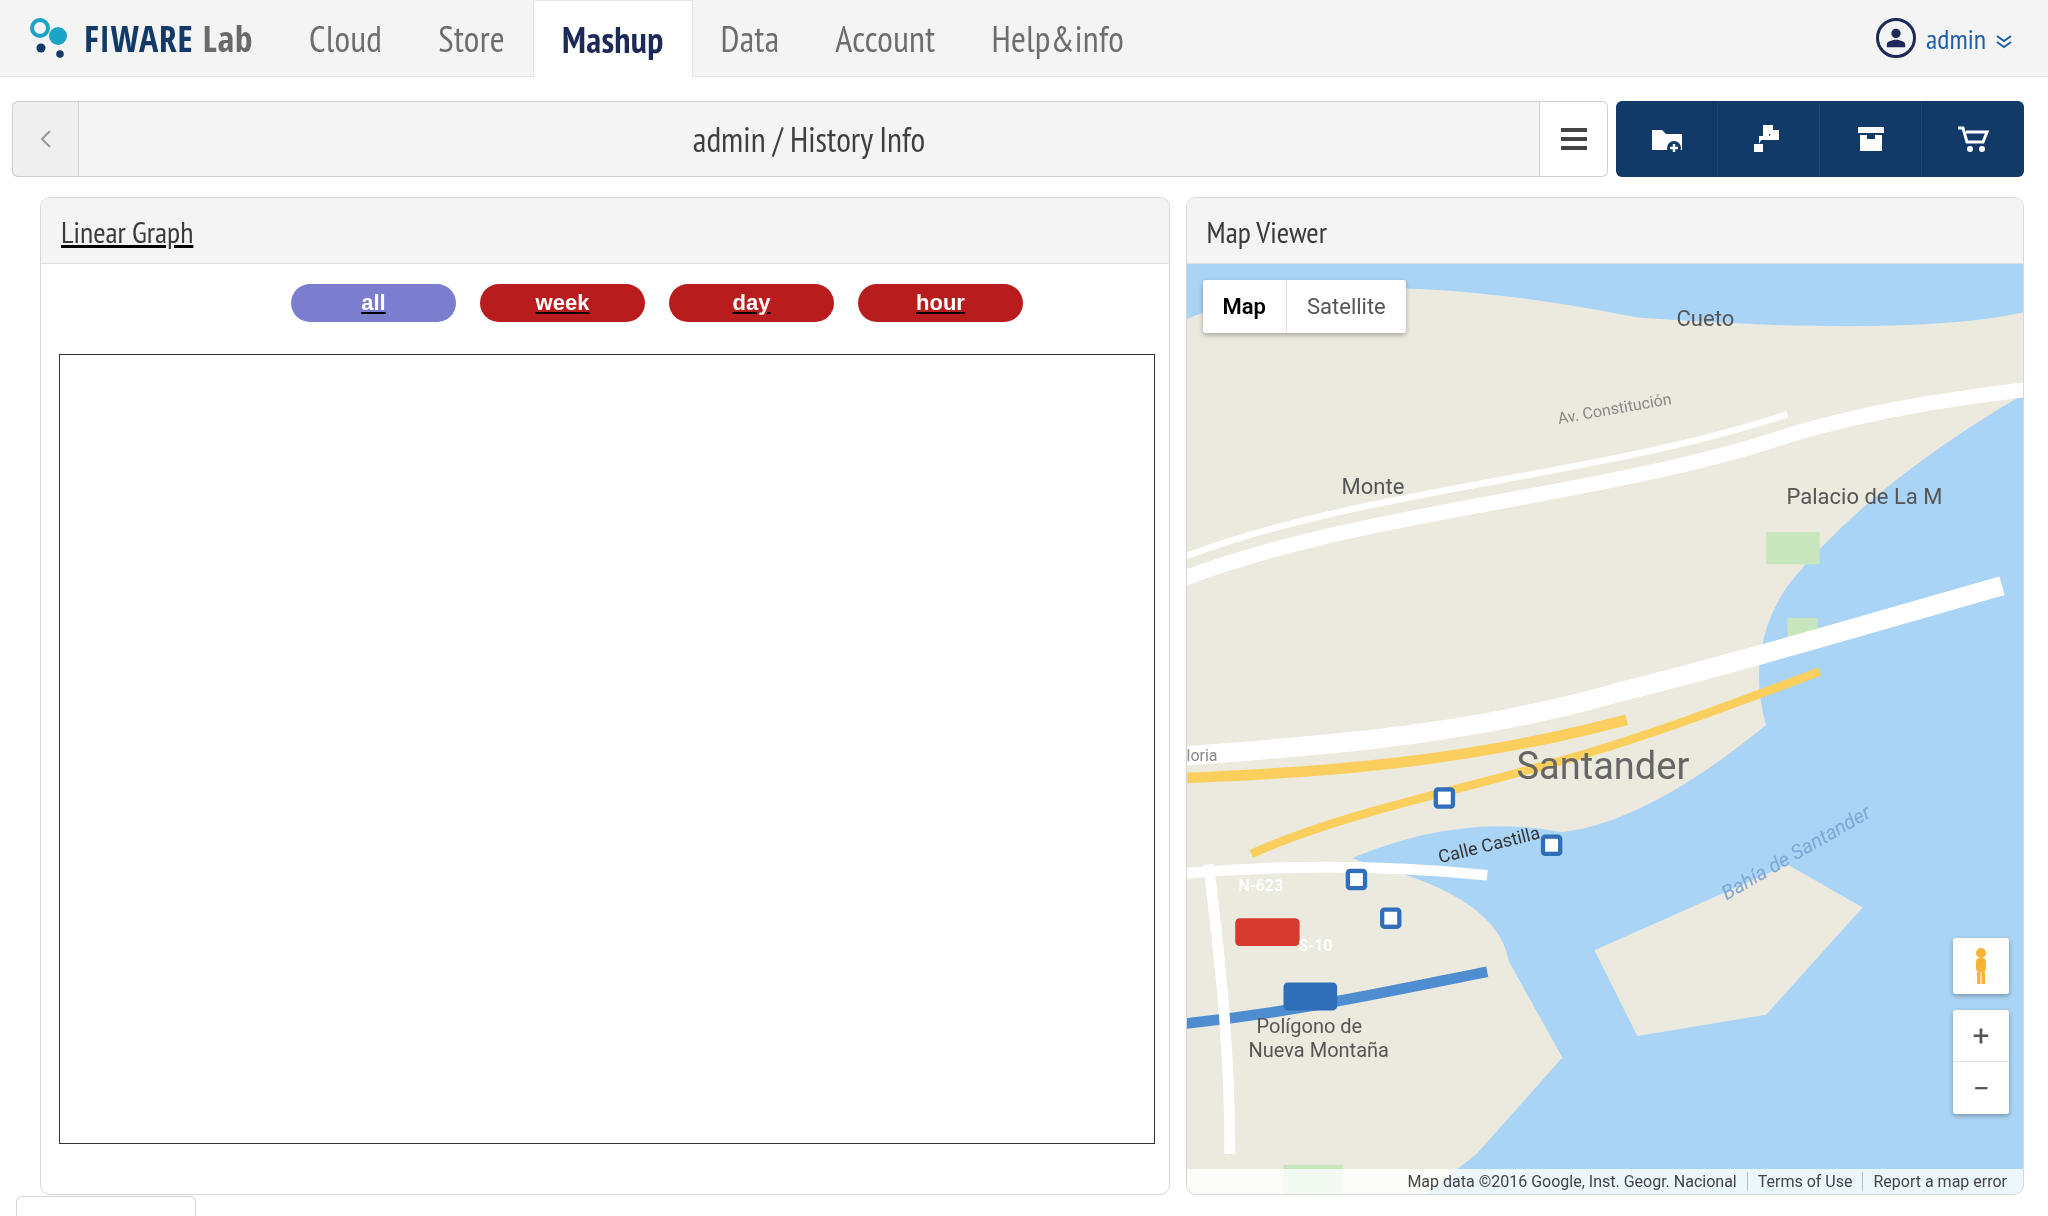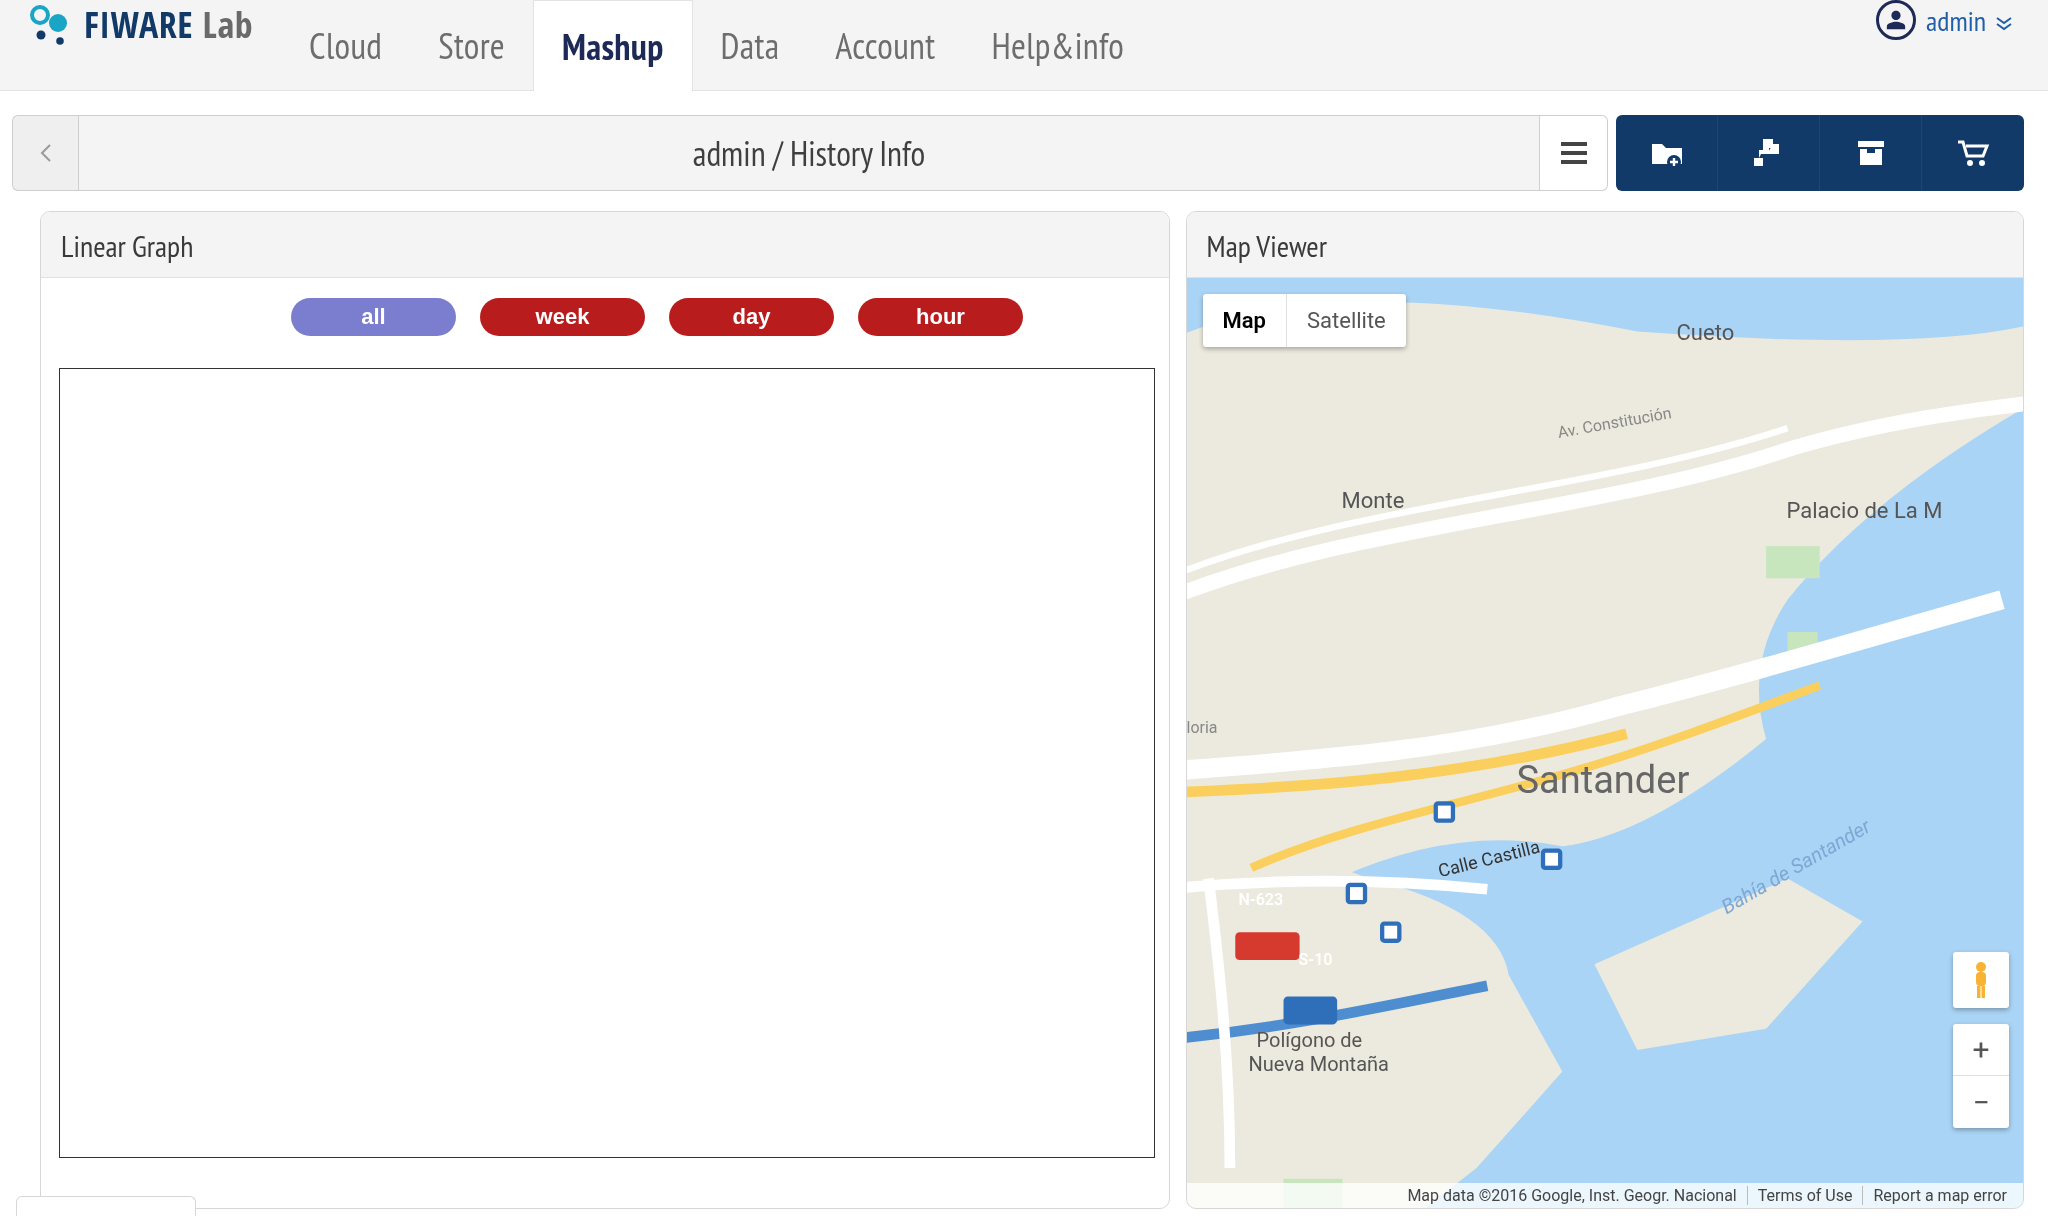--- a/index.html
+++ b/index.html
@@ -6,25 +6,25 @@
   body {
     font-family: -apple-system, BlinkMacSystemFont, "Segoe UI", Roboto, Helvetica, Arial, sans-serif;
     background: #fff;
     width: 2048px;
     height: 1216px;
     overflow: hidden;
   }
 
   
   .top-nav {
-    height: 91px;
+    height: 77px;
     background: #f4f4f4;
     border-bottom: 1px solid #e3e3e3;
     display: flex;
-    align-items: flex-start;
+    align-items: center;
     padding: 0 36px 0 28px;
   }
   .brand {
     display: flex;
     align-items: center;
     margin-right: 28px;
   }
   .brand-mark svg { display:block; }
   .brand-text {
     font-family: "Open Sans Condensed", "Arial Narrow", sans-serif;
@@ -149,21 +149,21 @@
   .panel-header {
     background:#f4f4f4;
     border-bottom:1px solid #e0e0e0;
     padding:14px 20px 12px;
     font-family:"PT Sans Narrow","Arial Narrow",sans-serif;
     font-size:30px;
     color:#3a3a3a;
     font-stretch: condensed;
     font-weight:500;
   }
-  .left-panel { width:1168px; height:998px; }
+  .left-panel { width:1168px; height:998px;text-decoration:underline; }
   .right-panel { width:867px; height:998px; }
 
   
   .range-pills {
     display:flex;
     gap:24px;
     padding: 20px 0 20px 250px;
   }
   .pill {
     width:165px;height:38px;
@@ -411,21 +411,21 @@
         <rect x="180" y="600" width="20" height="20" rx="4" fill="#2f6fb9"></rect>
           <rect x="184" y="604" width="12" height="12" fill="#fff"></rect>
       </svg>
 
       <div class="map-label map-city" style="left:330px;top:480px;">Santander</div>
       <div class="map-label" style="left:490px;top:42px;font-size:22px;color:#555;">Cueto</div>
       <div class="map-label" style="left:155px;top:210px;font-size:22px;color:#555;">Monte</div>
       <div class="map-label" style="left:600px;top:220px;font-size:22px;color:#555;white-space:nowrap;">Palacio de La M</div>
       <div class="map-label map-road-grey" style="left:370px;top:135px;transform:rotate(-10deg);">Av. Constitución</div>
       <div class="map-label map-road-black" style="left:250px;top:570px;transform:rotate(-14deg);">Calle Castilla</div>
-      <div class="map-label map-road-grey" style="left:0px;top:440px;">loria</div>
+      <div class="map-label map-road-grey" style="left:0px;top:482px;">loria</div>
       <div class="map-label" style="left:52px;top:612px;color:#fff;font-size:16px;font-weight:600;">N-623</div>
       <div class="map-label" style="left:97px;top:672px;color:#fff;font-size:16px;font-weight:600;margin-left:15px;">S-10</div>
       <div class="map-label" style="left:70px;top:750px;font-size:20px;color:#555;">Polígono de</div>
       <div class="map-label" style="left:62px;top:774px;font-size:20px;color:#555;">Nueva Montaña</div>
       <div class="map-label map-sea" style="left:530px;top:620px;">Bahía de Santander</div>
 
       <div class="map-type-toggle">
         <div class="map-type-btn active">Map</div>
         <div class="map-type-btn">Satellite</div>
       </div>

